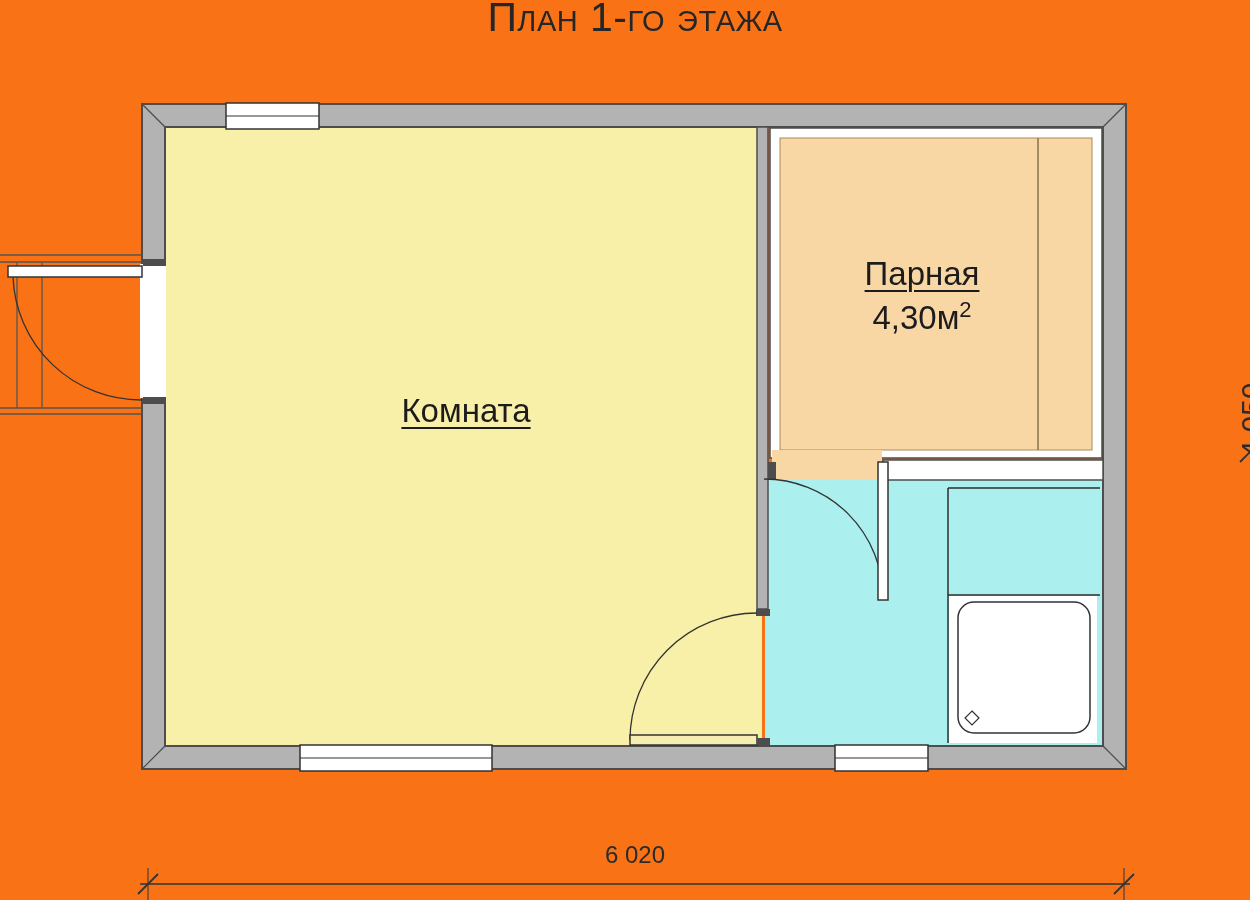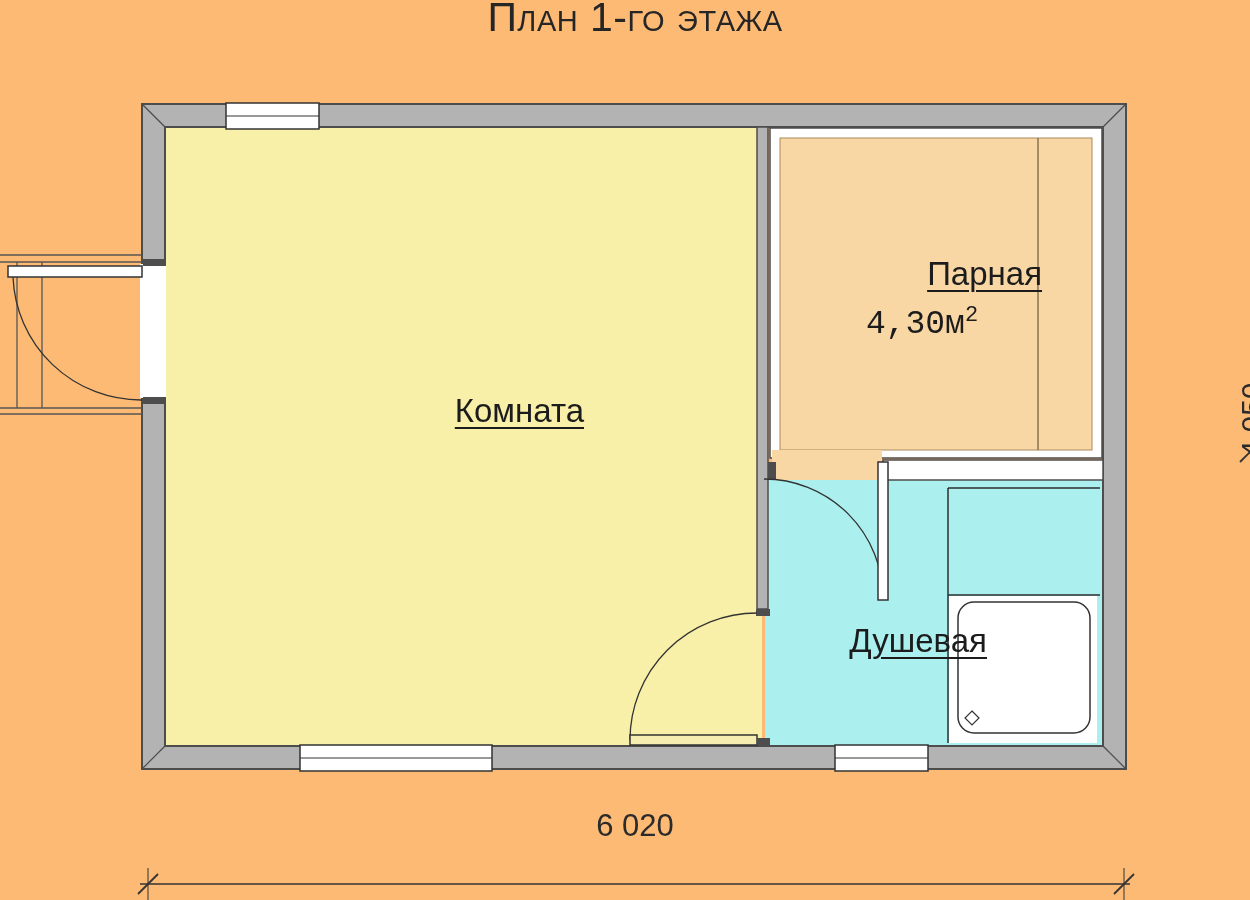--- a/index.html
+++ b/index.html
@@ -1,20 +1,20 @@
 <!DOCTYPE html>
 <html><head>
 <meta charset="utf-8">
 <style>
   html,body{margin:0;padding:0;background:#ffffff;}
   #canvas{
     position:relative;
     width:1250px;height:900px;
     overflow:hidden;
-    background:#fdba74;
+    background:#f97316;
     font-family:"Liberation Sans", sans-serif;
     color:#262626;
   }
   #plan-svg{position:absolute;left:0;top:0;}
   .page-title{
     position:absolute;left:0;top:-6px;width:1270px;
     text-align:center;
     font-size:41px;font-weight:500;
     font-variant:small-caps;
     letter-spacing:0.5px;
@@ -25,35 +25,34 @@
     position:absolute;
     text-align:center;
     color:#1c1c1c;
     line-height:38px;
     font-size:33px;
   }
   .room-label .rname{
     text-decoration:underline;
     text-decoration-thickness:2px;
     text-underline-offset:5px;
-    text-align:right;
   }
-  .room-label .rarea{margin-top:13px;font-family:Liberation Mono, monospace;}
+  .room-label .rarea{margin-top:6px;}
   .room-label sup{font-size:22px;line-height:0;}
   .dim-h{
-    position:absolute;left:555px;top:808px;width:160px;
-    text-align:center;font-size:31px;color:#2b2b2b;
+    position:absolute;left:555px;top:841px;width:160px;
+    text-align:center;font-size:24px;color:#2b2b2b;
   }
   .dim-v{
     position:absolute;left:1207px;top:403px;width:90px;height:34px;
     text-align:center;font-size:30px;color:#2b2b2b;
     transform:rotate(-90deg);
     white-space:nowrap;
   }
-  #lbl-komnata{left:324px;top:392px;width:260px;}
+  #lbl-komnata{left:336px;top:392px;width:260px;}
   #lbl-parnaya{left:802px;top:255px;width:240px;}
   #lbl-dushevaya{left:747px;top:622px;width:240px;}
 </style>
 </head>
 <body>
 
 <div id="canvas">
 
   <div class="page-title">План 1-го этажа</div>
 
@@ -140,19 +139,18 @@
   <div class="room-label" id="lbl-komnata">
     <div class="rname">Комната</div>
   </div>
 
   <div class="room-label" id="lbl-parnaya">
     <div class="rname">Парная</div>
     <div class="rarea"><span>4,30м</span><sup>2</sup></div>
   </div>
 
   <div class="room-label" id="lbl-dushevaya">
-    <div class="rname">Душевая</div>
   </div>
 
   <div class="dim-h">6 020</div>
   <div class="dim-v">4 050</div>
 
 </div>
 
 </body></html>

